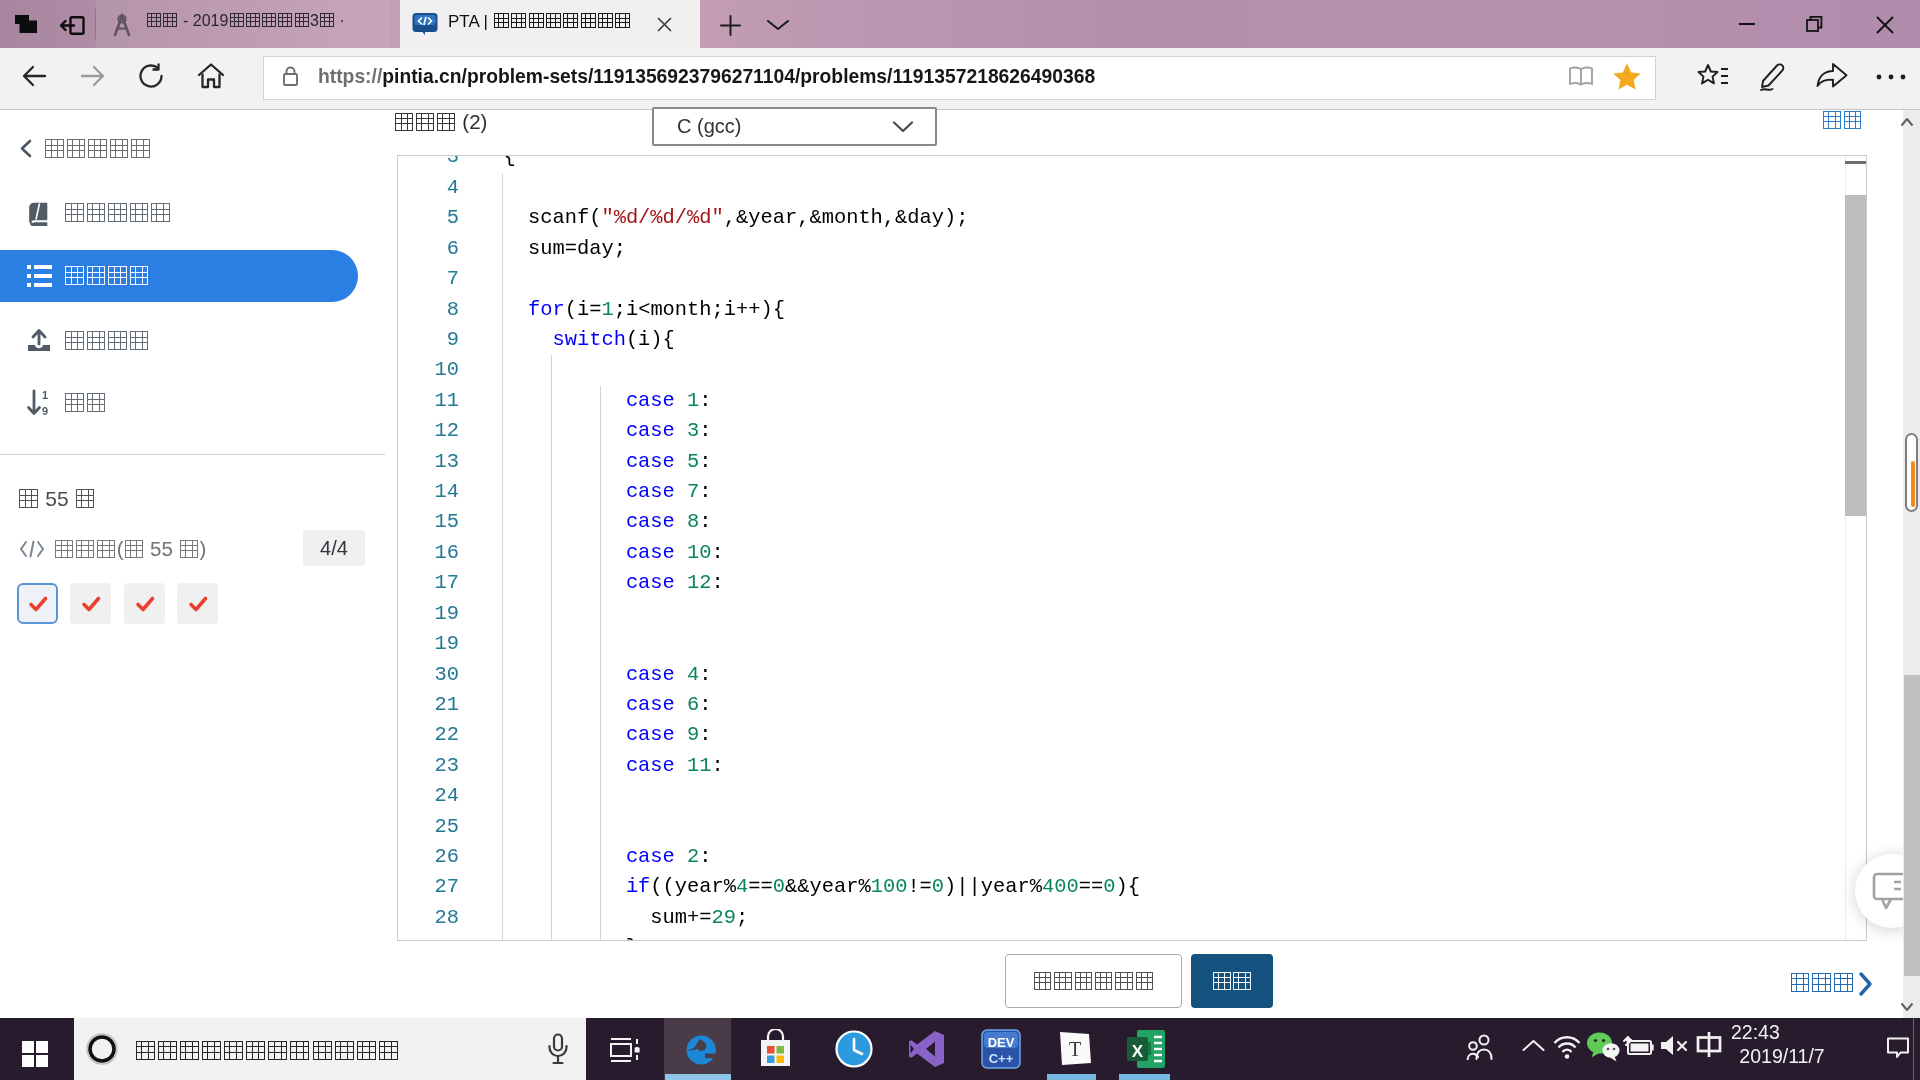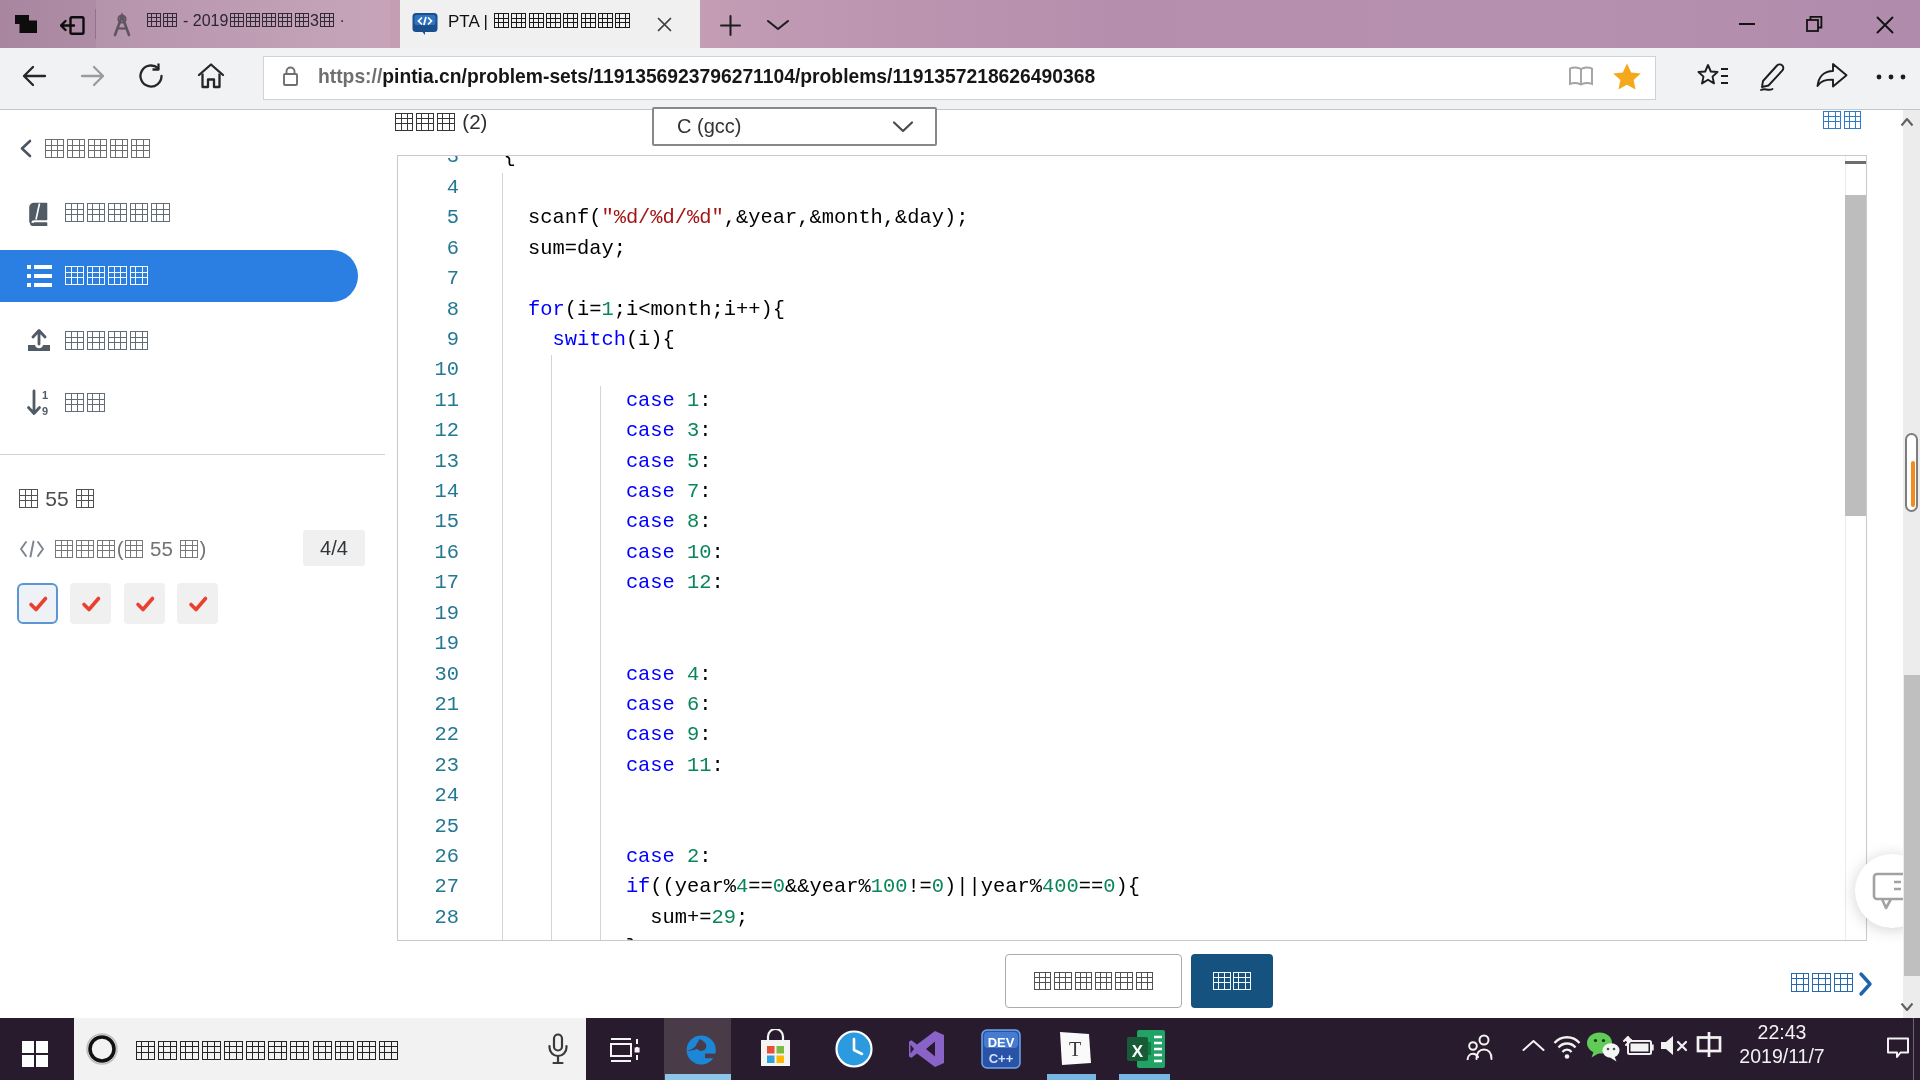--- a/index.html
+++ b/index.html
@@ -333,17 +333,17 @@
     <rect x="3.5" y="4.5" width="6" height="5" transform="rotate(45 6.5 7)" fill="#f2f2f2"></rect>
   </svg>
 <svg class="a" style="left:1659px;top:1033px;" width="30" height="26" viewBox="0 0 30 26" fill="none">
     <path d="M2 9 H7 L14 3 V22 L7 16 H2 Z" fill="#f2f2f2"></path>
     <path d="M19 9 L27 17 M27 9 L19 17" stroke="#f2f2f2" stroke-width="2.2" stroke-linecap="round"></path>
   </svg>
 <svg class="a" style="left:1695px;top:1031px;" width="28" height="27" viewBox="0 0 28 27" fill="none">
     <path d="M14 1 V26" stroke="#f2f2f2" stroke-width="2.7"></path>
     <rect x="3" y="6.5" width="22" height="13.5" stroke="#f2f2f2" stroke-width="2.7"></rect>
   </svg>
-<div class="a" style="left:1731px;top:1024px;width:102px;height:17px;text-align:center;font-size:19.5px;color:#f2f2f2;line-height:17px">22:43</div>
+<div class="a" style="left:1731px;top:1024px;width:102px;height:17px;text-align:left;font-size:19.5px;color:#f2f2f2;line-height:17px">22:43</div>
 <div class="a" style="left:1731px;top:1047px;width:102px;height:18px;text-align:center;font-size:19.5px;color:#f2f2f2;line-height:18px">2019/11/7</div>
 <svg class="a" style="left:1886px;top:1036px;" width="24" height="24" viewBox="0 0 24 24" fill="none">
     <path d="M2 2.5 H22 V16.5 H14.5 L11 21 V16.5 H2 Z" stroke="#f2f2f2" stroke-width="2" stroke-linejoin="round"></path>
   </svg>
 <div class="a" style="left:1913px;top:1018px;width:1px;height:62px;background:#6e6277"></div>
 </body></html>

